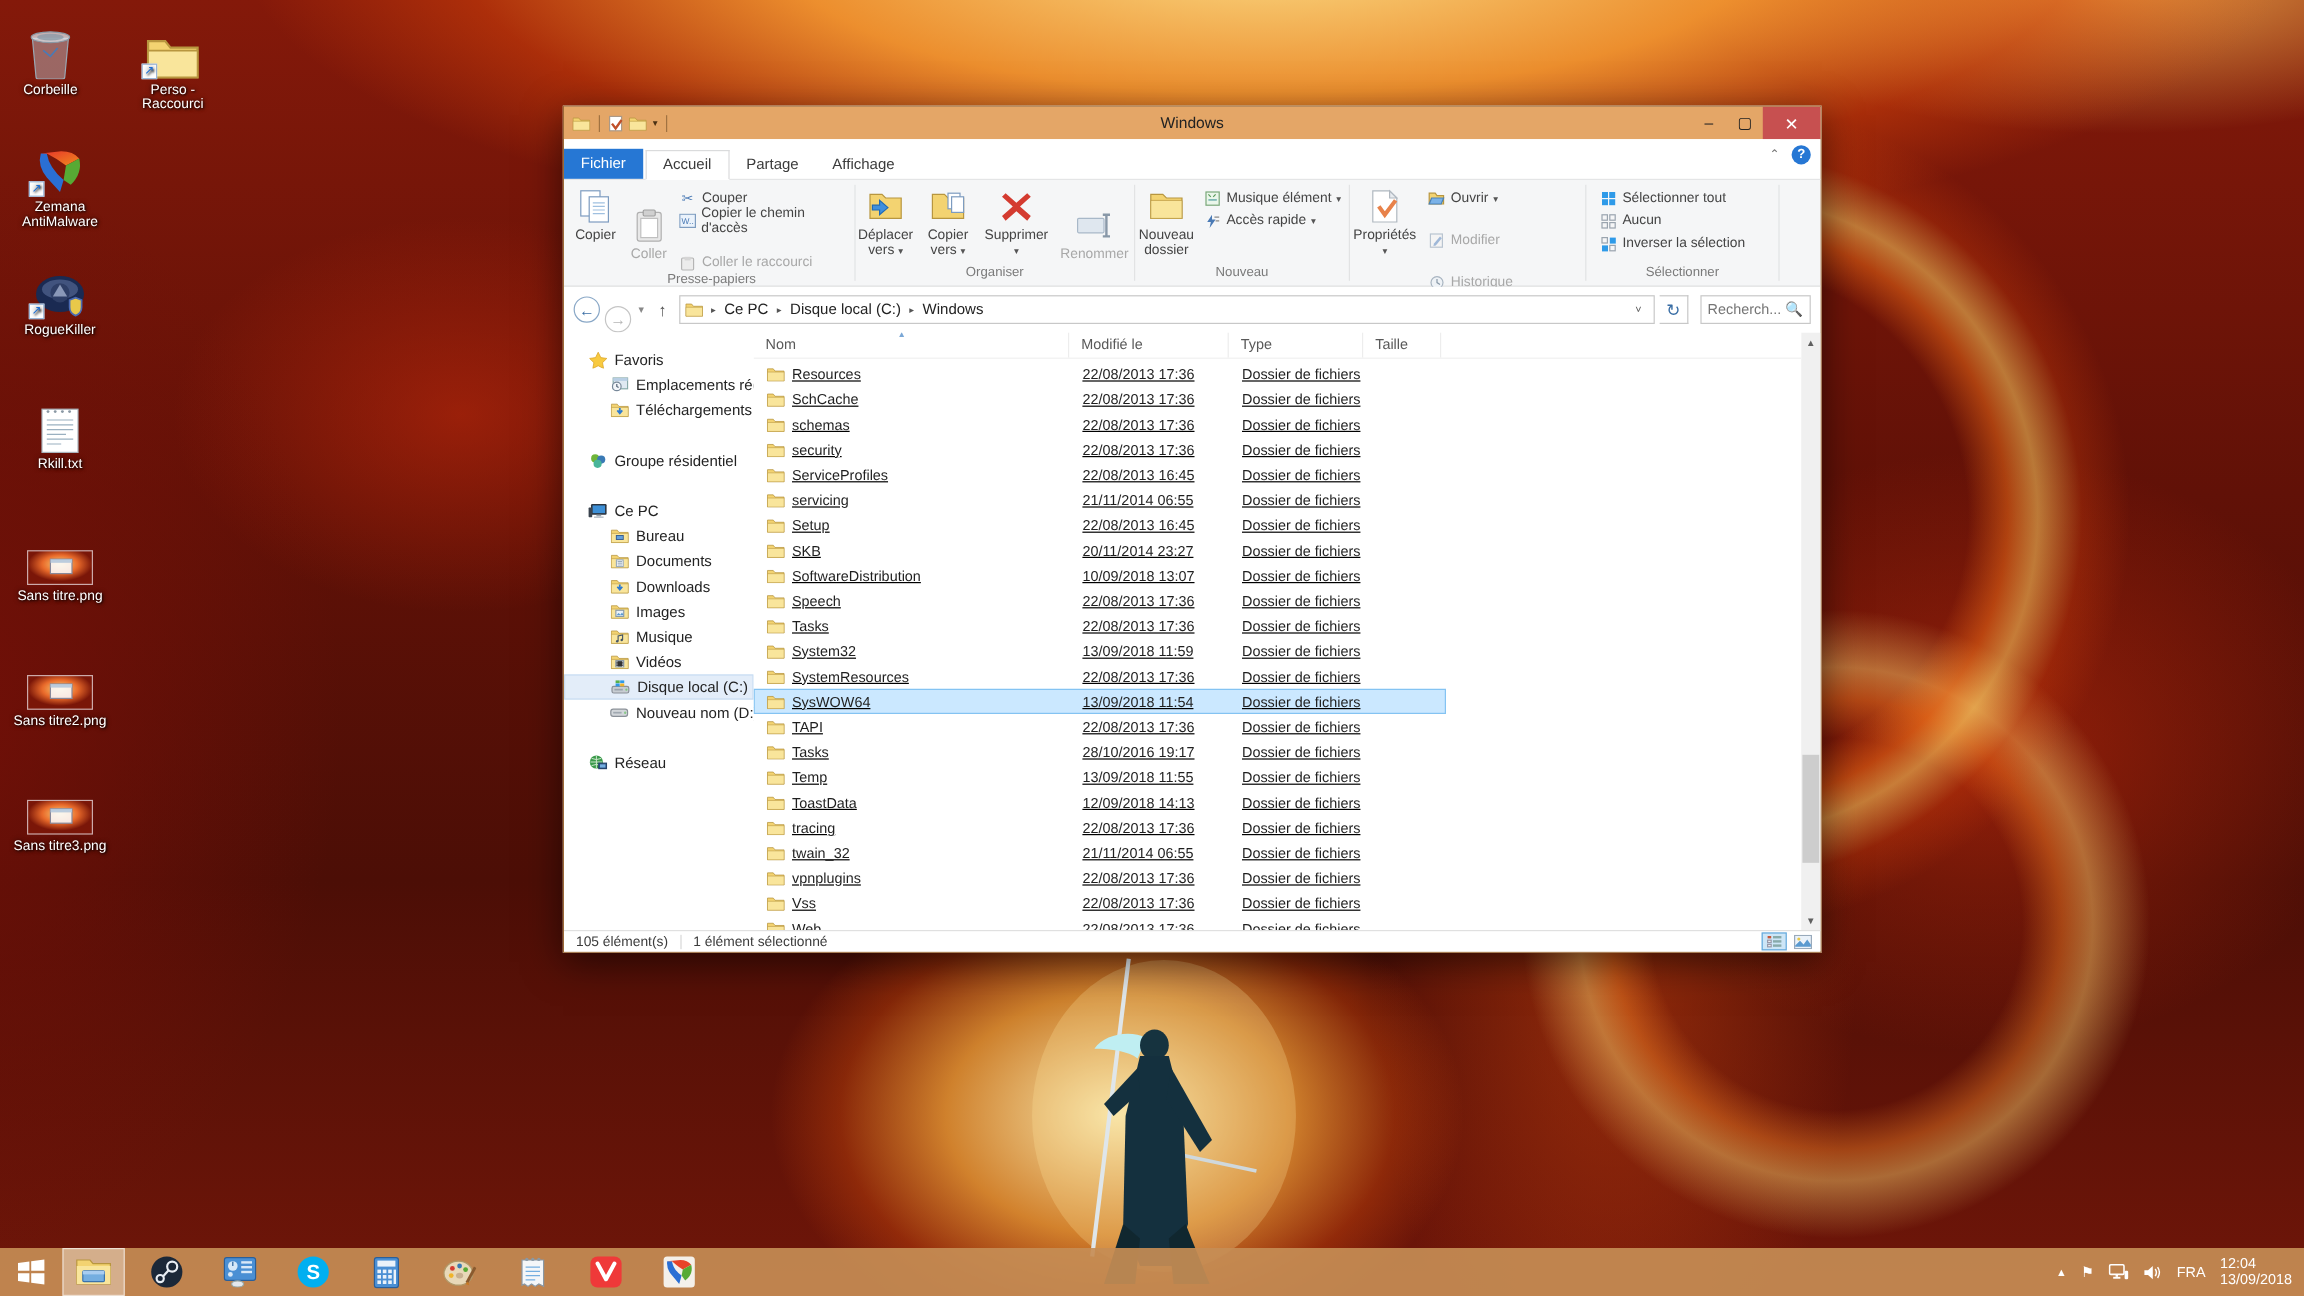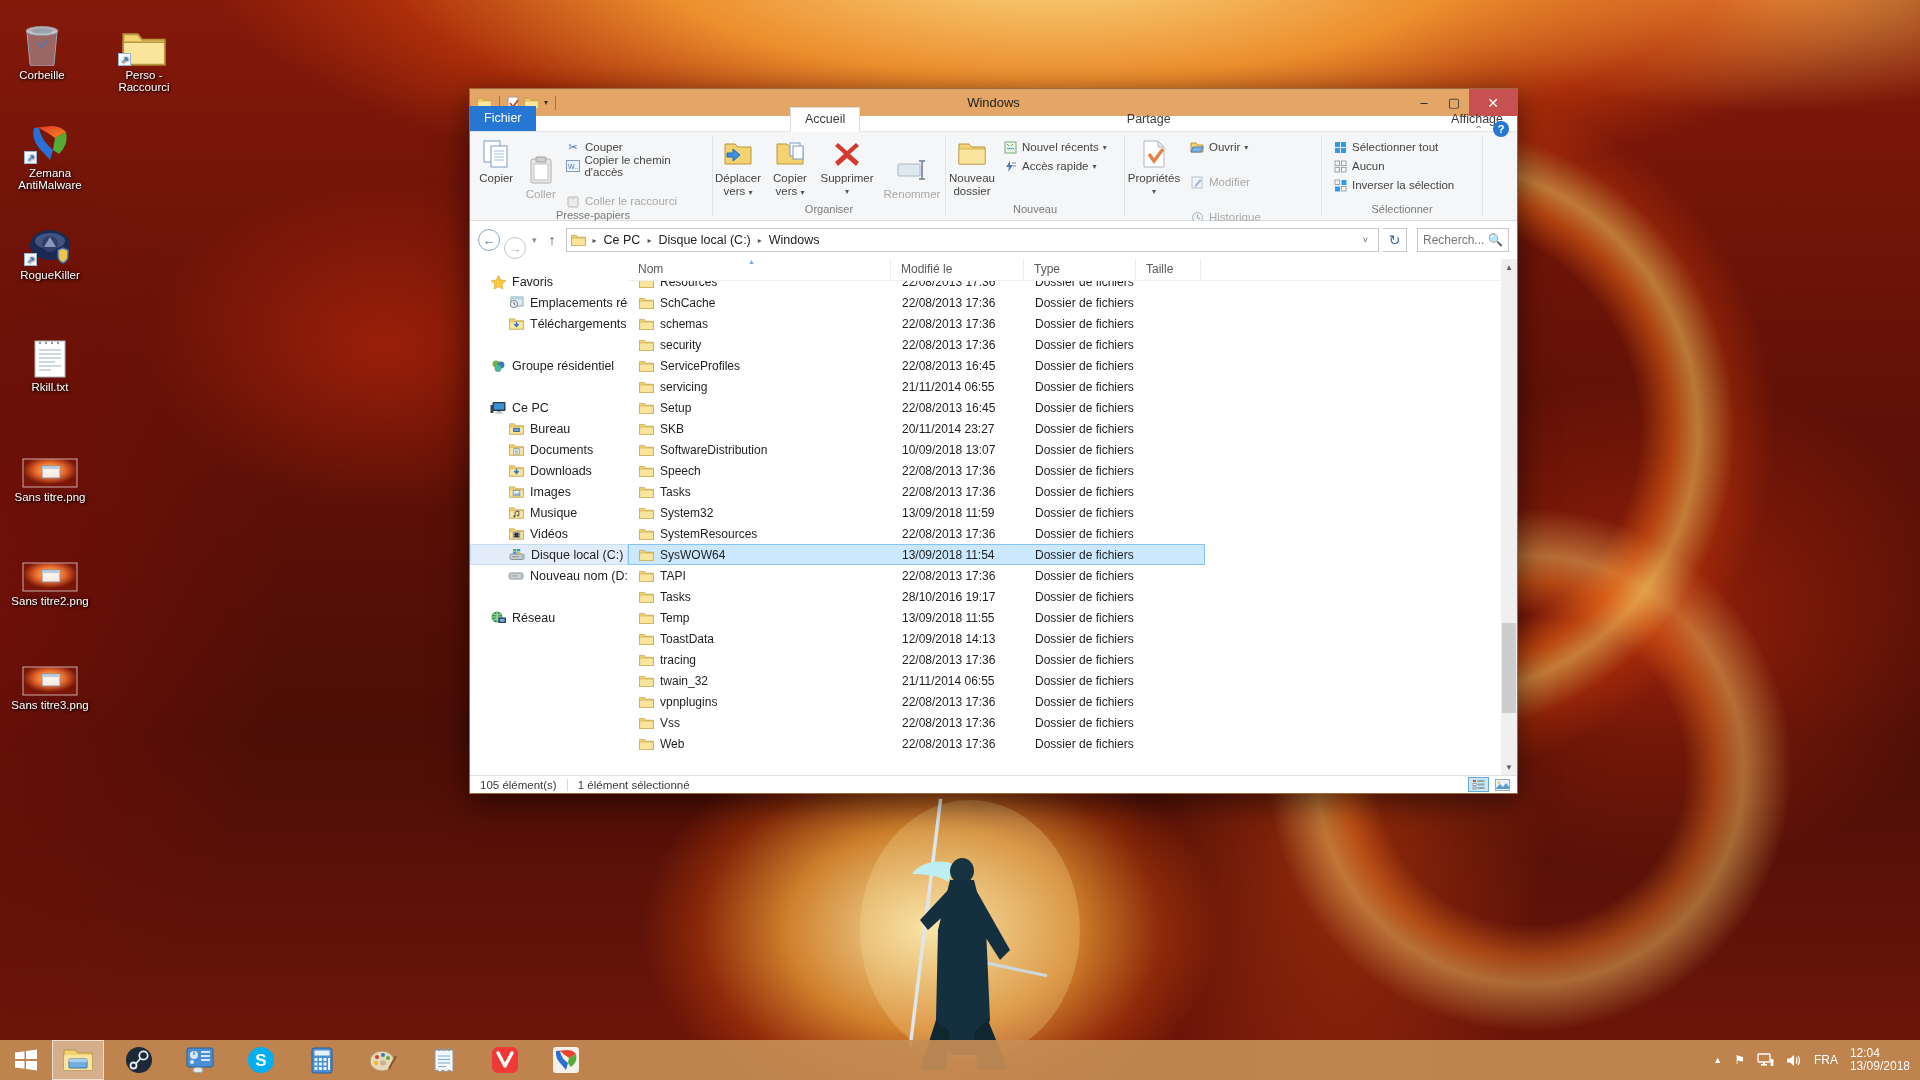--- a/index.html
+++ b/index.html
@@ -33,21 +33,21 @@
   .titlebar { height:27px; background:#e4a667; display:flex; align-items:center; color:#3a2a15; font-size:13px; flex:0 0 auto; }
   .qat { display:flex; align-items:center; gap:5px; padding-left:7px; }
   .qat .sep { width:1px; height:14px; background:rgba(80,50,20,.45); margin:0 2px; }
   .qat .qdrop { font-size:8px; color:#4a3013; }
   .title-text { position:absolute; left:0; right:0; text-align:center; color:#222; pointer-events:none; }
   .caption { margin-left:auto; display:flex; height:100%; align-items:stretch; }
   .capbtn { width:30px; display:flex; align-items:center; justify-content:center; font-size:13px; color:#222; }
   .capbtn.close { width:48px; background:#c75050; color:#fff; font-size:14px; }
 
   
-  .tabrow { height:16px; background:#fff; display:flex; align-items:flex-end; border-bottom:1px solid #e4e5e6; position:relative; flex:0 0 auto;justify-content:space-between; }
+  .tabrow { height:34px; background:#fff; display:flex; align-items:flex-end; border-bottom:1px solid #e4e5e6; position:relative; flex:0 0 auto; }
   .tab { padding:4px 14px 5px; font-size:12.5px; color:#3b3b3b; }
   .tab.file { background:#2677d4; color:#fff; padding:5px 14px 6px; margin-right:2px; }
   .tab.active { border:1px solid #dadbdc; border-bottom:1px solid #fff; background:#fff; margin-bottom:-1px; }
   .tabtools { position:absolute; right:8px; top:5px; display:flex; gap:10px; align-items:center; }
   .ribchev { color:#777; font-size:10px; }
   .helpdot { width:16px; height:16px; border-radius:50%; background:#2677d4; color:#fff; font-size:11px; font-weight:bold; display:flex; align-items:center; justify-content:center; }
 
   
   .ribbon { height:89px; background:#f5f6f7; border-bottom:1px solid #dadbdc; display:flex; flex:0 0 auto; padding-left:4px; }
   .rgroup { display:flex; flex-direction:column; }
@@ -433,21 +433,21 @@
           </div>
           <div class="smallcol">
             <div class="smallbtn">
               <span class="sico">
                 <svg width="13" height="13" viewBox="0 0 13 13">
                     <rect x="1" y="1" width="11" height="11" fill="#eaf6ea" stroke="#7aa87a"></rect>
                     <path d="M3 3 l2 2 M9 3 l-2 2" stroke="#5a9a5a"></path>
                     <rect x="3" y="7" width="7" height="1.2" fill="#6aa"></rect>
                   </svg>
               </span>
-              <span>Nouvel récents</span>
+              <span>Musique élément</span>
               <span class="caret">▾</span>
             </div>
             <div class="smallbtn">
               <span class="sico">
                 <svg width="13" height="13" viewBox="0 0 13 13">
                     <path d="M6 1 L2 7 h3 l-1 5 l5 -7 h-3 z" fill="#4a7ab5"></path>
                     <line x1="8" y1="3" x2="12" y2="3" stroke="#888"></line>
                     <line x1="9" y1="6" x2="12" y2="6" stroke="#888"></line>
                   </svg>
               </span>
@@ -753,21 +753,21 @@
       <div class="listwrap">
         <div class="lheader">
           <div class="hcol name">
             <span class="sortmark">▲</span>
             <span>Nom</span>
           </div>
           <div class="hcol date"><span>Modifié le</span></div>
           <div class="hcol type"><span>Type</span></div>
           <div class="hcol size"><span>Taille</span></div>
         </div>
-        <div class="rows" id="rows" style="top: 12px;">
+        <div class="rows" id="rows" style="top: 24px; text-decoration: underline;">
             <div class="frow">
               <span class="fcol name">
                 <span>
                   <svg width="15" height="12" viewBox="0 0 16 13">
                     <path d="M.5 1.5h5.2l1.6 2h8.2v9H.5z" fill="#f3d371" stroke="#b8963f" stroke-width=".7"></path>
                     <path d="M.5 4.4h15v8.1H.5z" fill="#f9e59b" stroke="#b8963f" stroke-width=".5"></path>
                   </svg>
                 </span>
                 <span>Resources</span>
               </span>

